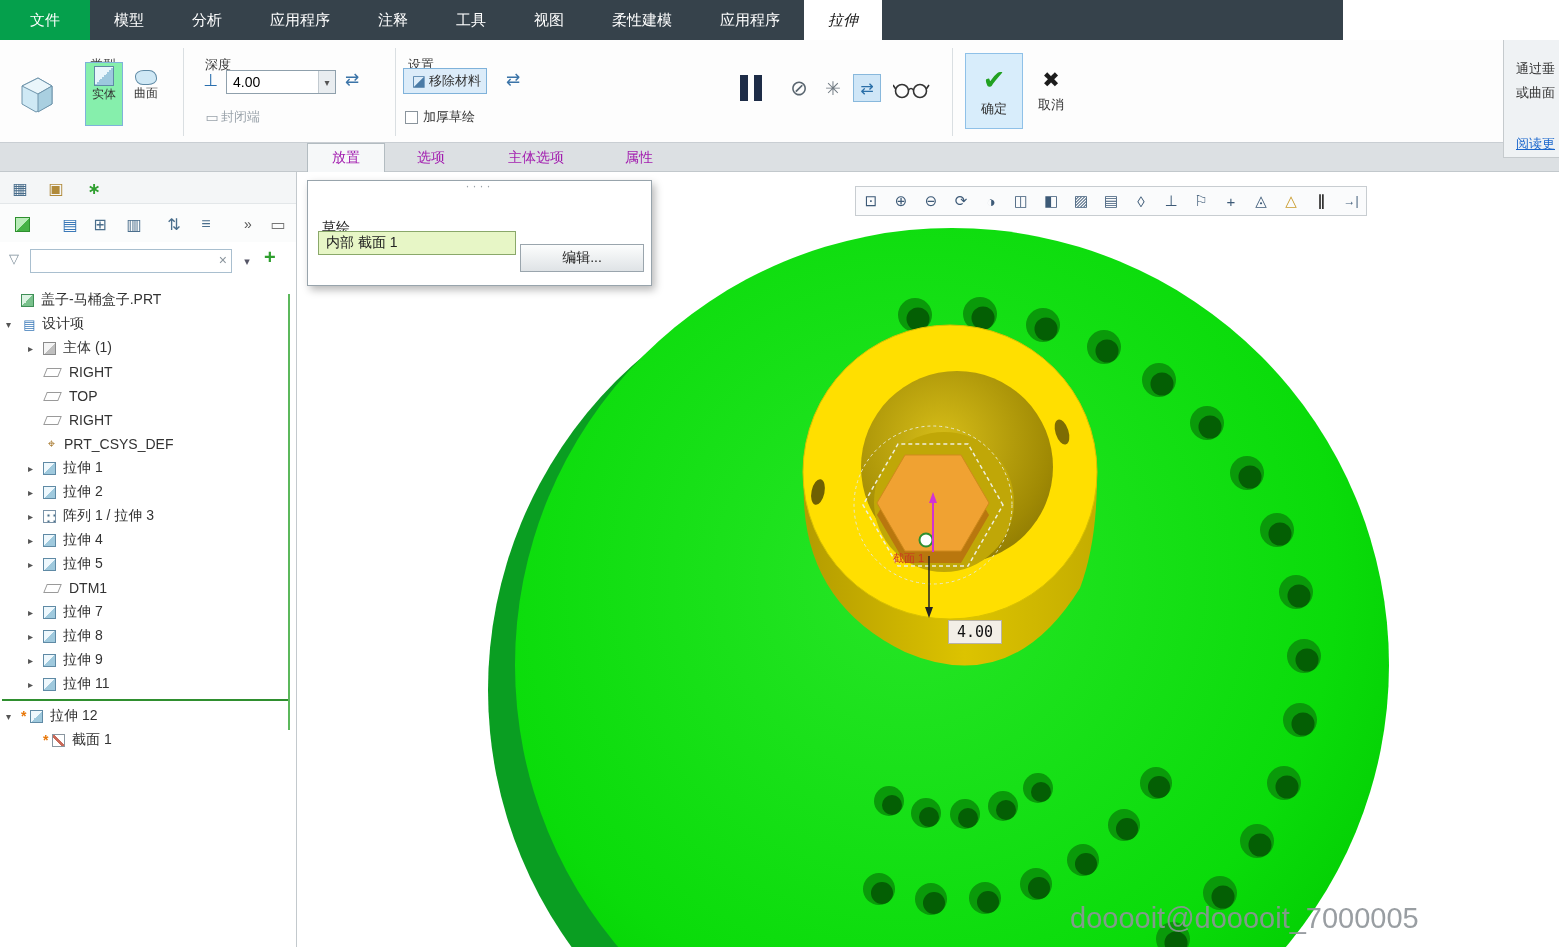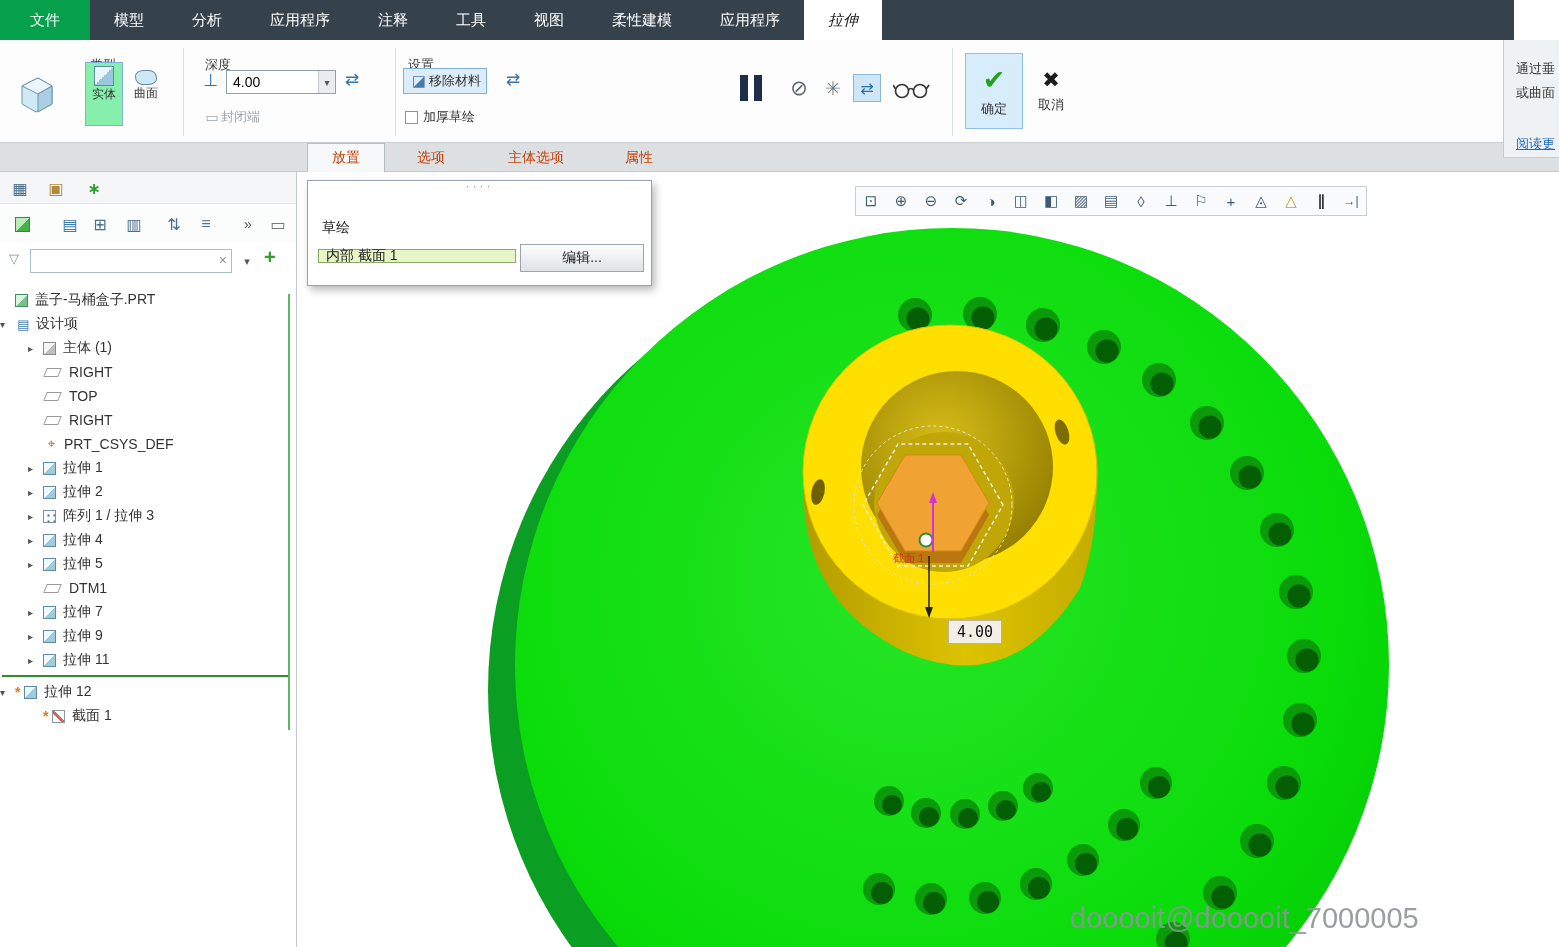--- a/index.html
+++ b/index.html
@@ -1,21 +1,21 @@
 <!DOCTYPE html>
 <html><head>
 <meta charset="utf-8">
 <style>
   * { margin:0; padding:0; box-sizing:border-box; }
   html,body { width:1559px; height:947px; overflow:hidden; background:#fff;
     font-family:"Liberation Sans","DejaVu Sans",sans-serif; }
   .abs { position:absolute; }
 
   
-  .menubar { position:absolute; left:0; top:0; width:1514px; height:40px;
+  .menubar { position:absolute; left:0; top:0; width:1343px; height:40px;
     background:#36424b; display:flex; color:#fff; font-size:15px; z-index:60; }
   .menu-item { display:flex; align-items:center; padding:0 24px; cursor:default; white-space:nowrap; }
   .menu-file { background:#05a04c; padding:0 30px; }
   .menu-active { background:#ffffff; color:#1c1c1c; font-style:italic; }
 
   
   .ribbon { position:absolute; left:0; top:40px; width:1559px; height:103px;
     background:#fdfdfd; border-bottom:1px solid #c9ced3; z-index:55; }
   .grp-label { position:absolute; top:16px; font-size:13px; color:#3a3a3a; }
   .vsep { position:absolute; top:8px; width:1px; height:88px; background:#dadfe2; }
@@ -43,30 +43,30 @@
   .helppanel { position:absolute; left:1503px; top:40px; width:56px; height:118px;
     background:#eff2f4; border-left:1px solid #c5cacd; border-bottom:1px solid #c5cacd;
     font-size:13px; color:#333; overflow:hidden; z-index:56; }
   .helppanel .hline { position:absolute; left:12px; white-space:nowrap; }
   .readmore { position:absolute; left:12px; bottom:4px; color:#1a66cc; text-decoration:underline; white-space:nowrap; font-size:13px; }
 
   
   .dashrow { position:absolute; left:0; top:143px; width:1559px; height:29px;
     background:#dce0e3; border-bottom:1px solid #c2c8cc; z-index:54; }
   .dtab { position:absolute; top:0; height:29px; display:flex; align-items:center; justify-content:center;
-    font-size:14px; color:#c2410c; }
+    font-size:14px; color:#a21caf; }
   .dtab.active { background:#f6f8f9; border:1px solid #b3bcc1; border-bottom:none; }
 
   
   .panel { position:absolute; left:307px; top:180px; width:345px; height:106px; background:#fff;
     border:1px solid #98a4ac; box-shadow:3px 4px 8px rgba(0,0,0,.28); z-index:50; }
   .panel .handle { position:absolute; top:-2px; left:0; right:0; text-align:center; color:#9aa2a8;
     font-size:12px; letter-spacing:3px; }
   .panel .sklabel { position:absolute; left:14px; top:38px; font-size:14px; color:#222; }
-  .panel .skinput { position:absolute; left:10px; top:68px; width:198px; height:14px; background:#e7f6c6;
+  .panel .skinput { position:absolute; left:10px; top:50px; width:198px; height:24px; background:#e7f6c6;
     border:1px solid #8aa86a; font-size:14px; display:flex; align-items:center; padding:0 7px; color:#222; }
   .panel .editbtn { position:absolute; left:212px; top:63px; width:124px; height:28px;
     background:linear-gradient(#fcfdfd,#dfe3e6); border:1px solid #9aa5ad; font-size:14px; color:#222;
     display:flex; align-items:center; justify-content:center; }
 
   
   .nav { position:absolute; left:0; top:172px; width:297px; height:775px; background:#fff;
     border-right:1px solid #c3c9cd; z-index:30; }
   .ntbar1 { position:absolute; left:0; top:0; width:100%; height:32px; background:#f4f6f7;
     border-bottom:1px solid #e3e7e9; }
@@ -78,21 +78,21 @@
   .filterrow { position:absolute; left:0; top:70px; width:100%; height:38px; }
   .filterrow .funnel { position:absolute; left:9px; top:9px; color:#7c8d99; font-size:13px; }
   .filterbox { position:absolute; left:30px; top:7px; width:202px; height:24px; border:1px solid #a9bfcf; background:#fff; }
   .filterbox input { position:absolute; left:2px; top:1px; width:180px; height:20px; border:none; outline:none; font-size:13px; }
   .filterbox .clr { position:absolute; right:4px; top:2px; color:#8a949c; font-size:14px; }
   .fdrop { position:absolute; left:238px; top:9px; width:18px; height:20px; color:#556; font-size:11px;
     display:flex; align-items:center; justify-content:center; }
   .fadd { position:absolute; left:264px; top:4px; color:#2f9f2f; font-size:20px; font-weight:bold; }
   .tree { position:absolute; left:0; top:116px; width:100%; }
   .trow { height:24px; display:flex; align-items:center; font-size:14px; color:#333; white-space:nowrap; }
-  .ind0 { } .ind1 { padding-left:28px; }
+  .ind0 { padding-left:6px; } .ind1 { padding-left:28px; }
   .exp { width:15px; flex:none; color:#555; font-size:10px; }
   .exp.closed::before { content:"▸"; }
   .exp.open::before { content:"▾"; }
   .tlabel { margin-left:2px; }
   .i-cube { width:13px; height:13px; flex:none; margin-right:5px;
     background:linear-gradient(135deg,#eef8fd 0 50%,#9fc9dd 50% 100%); border:1px solid #5f8aa5; }
   .i-part { background:linear-gradient(135deg,#dbf3e2 0 50%,#79c18c 50% 100%); border-color:#3f8f57; }
   .i-body { background:linear-gradient(135deg,#f4f4f4 0 50%,#bfbfbf 50% 100%); border-color:#8a8a8a; }
   .i-plane { width:15px; height:9px; flex:none; border:1px solid #9a9a9a; background:#fff;
     transform:skewX(-22deg); margin:0 7px 0 2px; }
@@ -312,20 +312,25 @@
     </div>
     <div class="trow ind1">
       <span class="exp"></span>
       <span class="i-plane"></span>
       <span class="tlabel">DTM1</span>
     </div>
     <div class="trow ind1">
       <span class="exp closed"></span>
       <span class="i-cube"></span>
       <span class="tlabel">拉伸 7</span>
+    </div>
+    <div class="trow ind1">
+      <span class="exp closed"></span>
+      <span class="i-cube"></span>
+      <span class="tlabel">拉伸 8</span>
     </div>
     <div class="trow ind1">
       <span class="exp closed"></span>
       <span class="i-cube"></span>
       <span class="tlabel">拉伸 9</span>
     </div>
     <div class="trow ind1">
       <span class="exp closed"></span>
       <span class="i-cube"></span>
       <span class="tlabel">拉伸 11</span>

